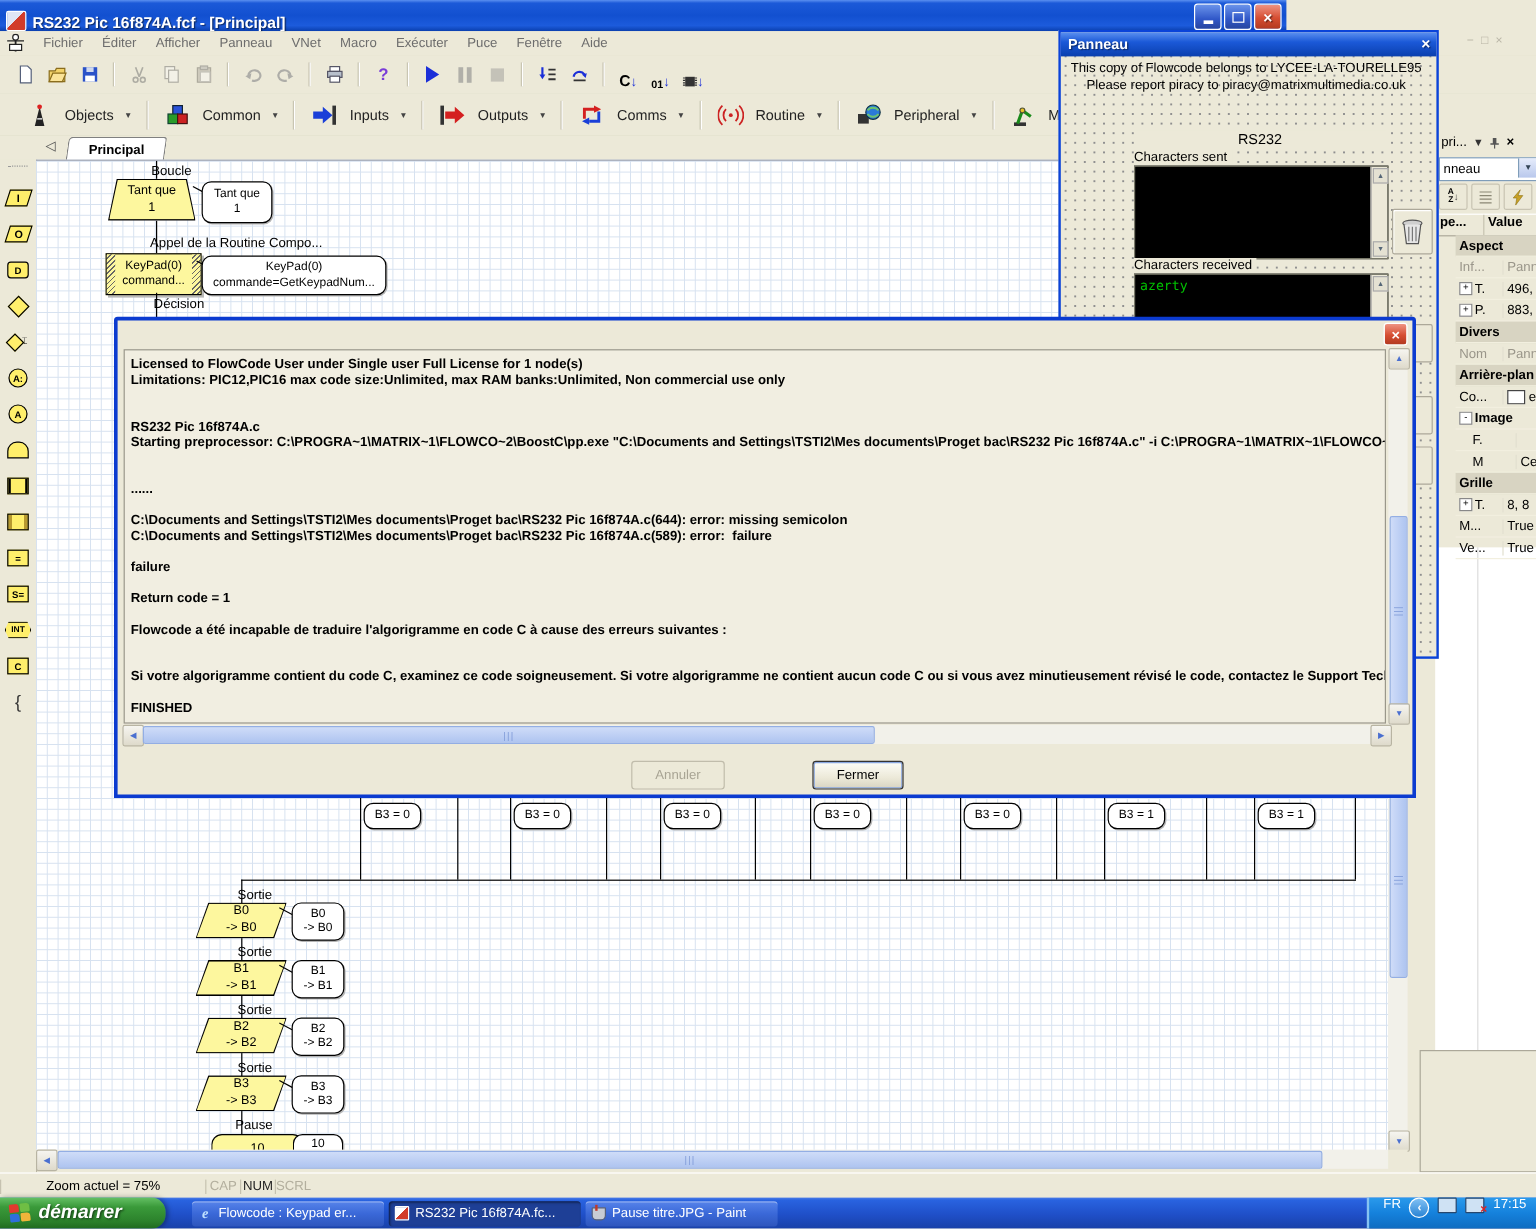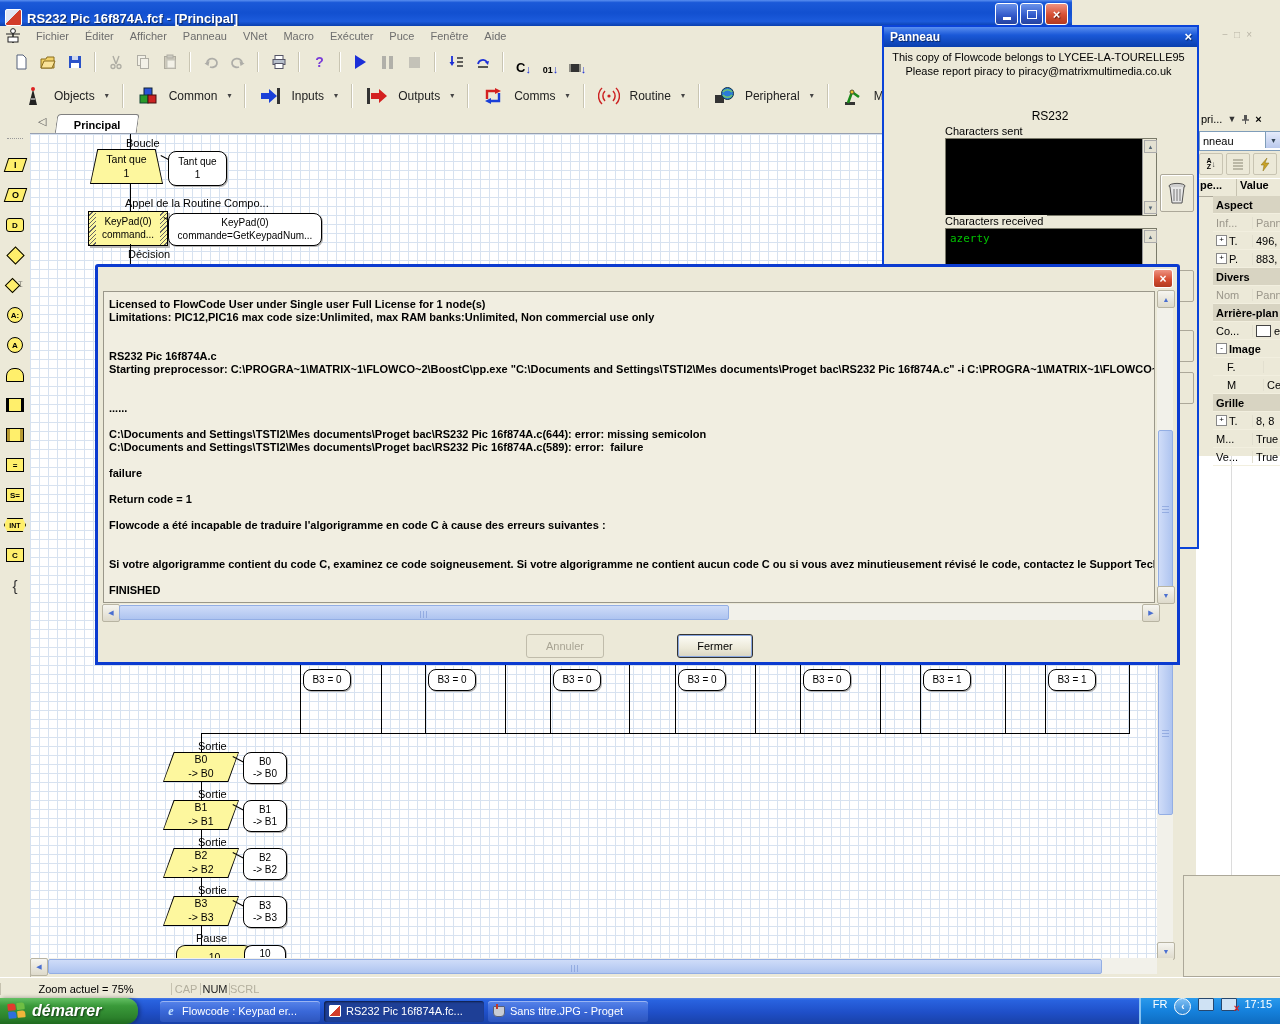--- a/index.html
+++ b/index.html
@@ -829,21 +829,21 @@
           <span style="width:10px;height:10px;background:linear-gradient(135deg,#fff 45%,#d23c2a 45%);border:1px solid #fff;border-radius:1px;display:block;"></span>
         </span>
       <span>RS232 Pic 16f874A.fc...</span>
     </div>
     <div class="task">
       <span class="tico">
           <span style="width:10px;height:9px;background:#c8ccd4;border:1px solid #56607a;border-radius:1px 1px 4px 4px;display:block;position:relative;">
             <span style="position:absolute;left:2px;top:-3px;width:2px;height:5px;background:#c0392b;display:block;"></span>
           </span>
         </span>
-      <span>Sans titre.JPG - Proget</span>
+      <span>Pause titre.JPG - Paint</span>
     </div>
     <div class="tray">
       <span>FR</span>
       <span class="chev">‹</span>
       <span class="ticon"></span>
       <span class="ticon err"></span>
       <span class="clock">17:15</span>
     </div>
   </div>
 

